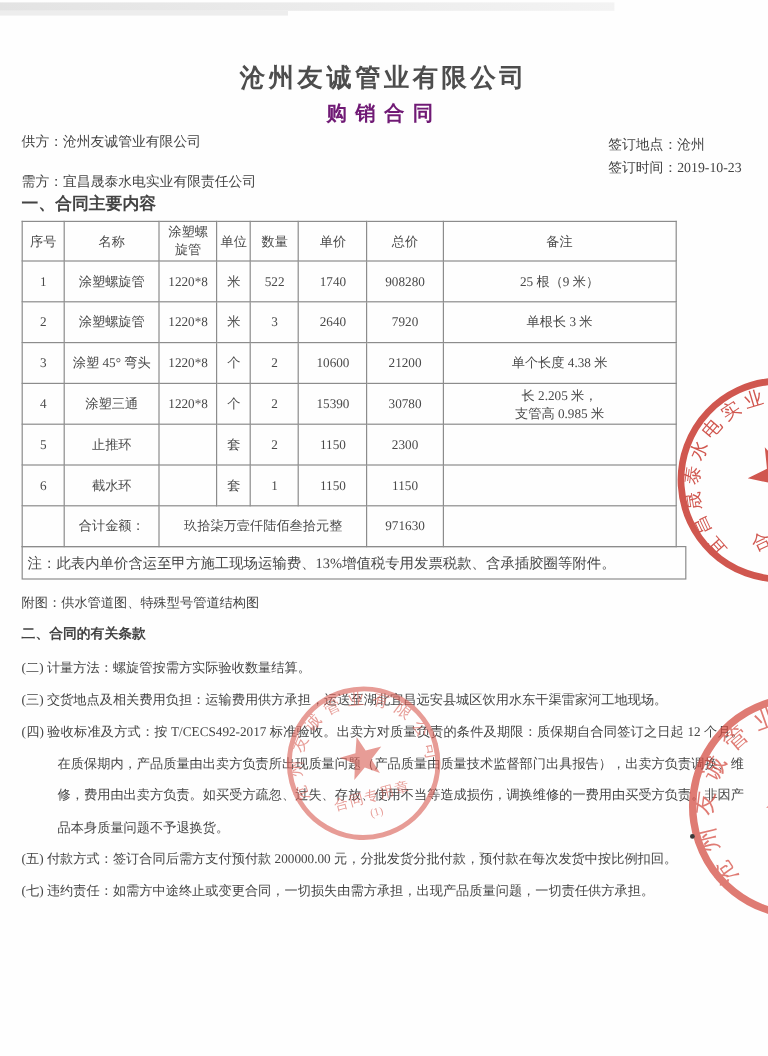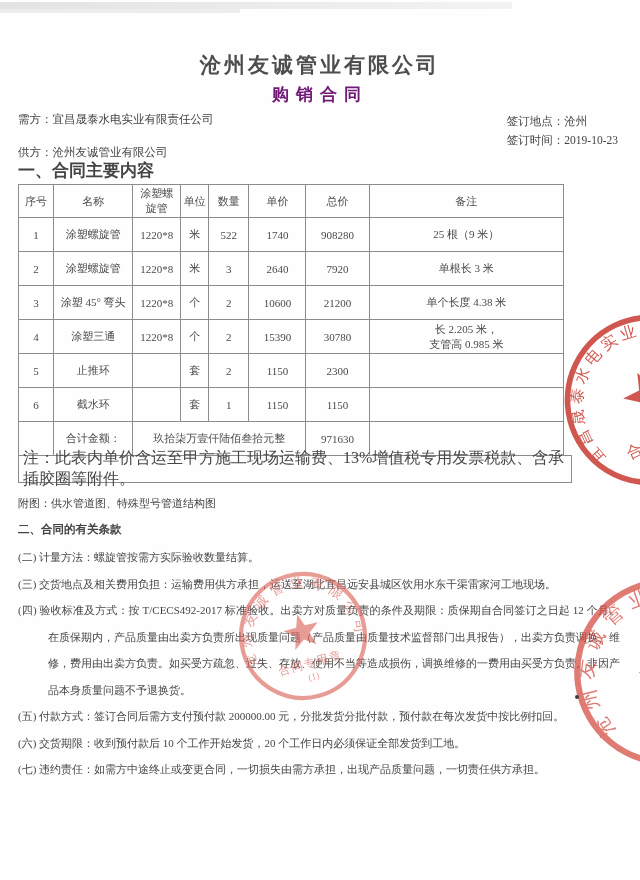--- a/index.html
+++ b/index.html
@@ -19,38 +19,38 @@
   .ink-dot{position:absolute;left:575px;top:695px;width:4px;height:4px;border-radius:50%;background:#3a3a3a;}
 
   .title{margin:52px 0 0;text-align:center;font-size:21px;font-weight:600;letter-spacing:3px;color:#4d4d4d;line-height:26px;}
   .subtitle{margin:7px 0 0;text-align:center;font-size:17px;font-weight:600;letter-spacing:7px;color:#701a75;line-height:20px;}
 
   .meta-row{display:flex;justify-content:space-between;margin:7px 22px 0 18px;}
   .party-block .line{font-size:11.5px;line-height:15px;}
   .party-block .line + .line{margin-top:18px;}
   .meta-block .line{font-size:11.5px;line-height:19px;}
 
-  .sec-heading{margin:3px 0 0 18px;font-size:17px;font-weight:600;line-height:15px;}
+  .sec-heading{margin:3px 0 0 18px;font-size:14px;font-weight:600;line-height:15px;}
 
   table.items{border-collapse:collapse;margin:6px 0 0 18px;table-layout:fixed;width:546px;}
   table.items th,table.items td{
     border:1px solid #8c8c8c;
     text-align:center;vertical-align:middle;
     font-size:11px;font-weight:normal;color:#4a4a4a;
     padding:1px 2px;white-space:pre-line;overflow:hidden;
   }
   table.items thead th{height:30px;}
   table.items tbody td{height:31px;}
   table.items tfoot td{height:31px;}
 
   .note-box{
     margin:-1px 0 0 18px;width:544px;height:26px;
     border:1px solid #8c8c8c;
     display:flex;align-items:center;
-    font-size:16px;padding:0 4px;box-sizing:content-box;
+    font-size:12px;padding:0 4px;box-sizing:content-box;
     color:#474747;
   }
   .attachment-line{margin:13px 0 0 18px;font-size:11px;line-height:15px;}
   .sec2-heading{margin:11px 0 0 18px;font-size:11.5px;font-weight:700;line-height:15px;}
 
   .terms{margin:7px 20px 0 18px;}
   .terms p.term{margin:0;font-size:11px;line-height:26.5px;text-align:justify;color:#454545;}
   .terms p.term.hang{padding-left:30px;text-indent:-30px;}
 
   
@@ -66,22 +66,22 @@
 <div class="page">
 
   <div class="scan-strip1"></div>
   <div class="scan-strip2"></div>
 
   <h1 class="title">沧州友诚管业有限公司</h1>
   <h2 class="subtitle">购销合同</h2>
 
   <div class="meta-row">
     <div class="party-block">
+      <div class="line">供方：沧州友诚管业有限公司</div>
       <div class="line">需方：宜昌晟泰水电实业有限责任公司</div>
-      <div class="line">供方：沧州友诚管业有限公司</div>
     </div>
     <div class="meta-block">
       <div class="line">签订地点：沧州</div>
       <div class="line">签订时间：2019-10-23</div>
     </div>
   </div>
 
   <div class="sec-heading">一、合同主要内容</div>
 
   <table class="items">
@@ -187,21 +187,20 @@
 
   <div class="attachment-line">附图：供水管道图、特殊型号管道结构图</div>
 
   <div class="sec2-heading">二、合同的有关条款</div>
 
   <div class="terms">
       <p class="term">(二) 计量方法：螺旋管按需方实际验收数量结算。</p>
       <p class="term">(三) 交货地点及相关费用负担：运输费用供方承担，运送至湖北宜昌远安县城区饮用水东干渠雷家河工地现场。</p>
       <p class="term hang">(四) 验收标准及方式：按 T/CECS492-2017 标准验收。出卖方对质量负责的条件及期限：质保期自合同签订之日起 12 个月。在质保期内，产品质量由出卖方负责所出现质量问题（产品质量由质量技术监督部门出具报告），出卖方负责调换、维修，费用由出卖方负责。如买受方疏忽、过失、存放、使用不当等造成损伤，调换维修的一费用由买受方负责。非因产品本身质量问题不予退换货。</p>
       <p class="term">(五) 付款方式：签订合同后需方支付预付款 200000.00 元，分批发货分批付款，预付款在每次发货中按比例扣回。</p>
-      <p class="term">(六) 交货期限：收到预付款后 10 个工作开始发货，20 个工作日内必须保证全部发货到工地。</p>
       <p class="term">(七) 违约责任：如需方中途终止或变更合同，一切损失由需方承担，出现产品质量问题，一切责任供方承担。</p>
     </div>
 
   <svg class="stamp stamp-buyer" width="200" height="200" viewBox="0 0 160 160" style="color: rgb(201, 58, 49);">
     <circle cx="80" cy="80" r="66" fill="none" stroke="currentColor" stroke-width="4.5"></circle>
     <path id="arcBuyer" d="M 33,114 A 56,56 0 1 1 127,114" fill="none"></path>
     <text font-size="12.5" letter-spacing="3.5">
       <textPath href="#arcBuyer" startOffset="50%" text-anchor="middle">宜昌晟泰水电实业有限责任公司</textPath>
     </text>
     <polygon fill="currentColor" points="80,56 84.7,69.5 99,69.8 87.6,78.5 91.8,92.2 80,84 68.2,92.2 72.4,78.5 61,69.8 75.3,69.5"></polygon>

